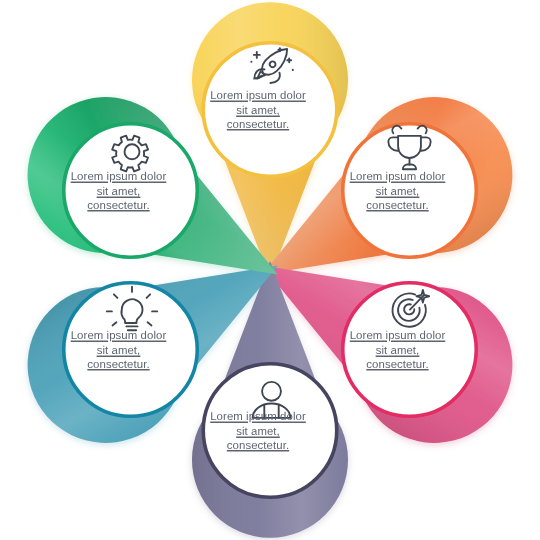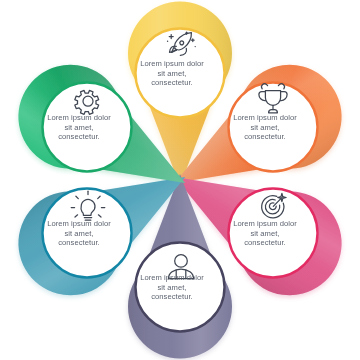--- a/index.html
+++ b/index.html
@@ -25,20 +25,21 @@
   .petal-text {
     position: absolute;
     width: 68px;
     text-align: center;
     font-family: "Liberation Sans", sans-serif;
     font-size: 7.6px;
     line-height: 9.6px;
     color: #5d6470;
     letter-spacing: 0.05px;
     pointer-events: none;
+    text-decoration: underline;
   }
   .icon-layer {
     position: absolute;
     left: 0;
     top: 0;
     width: 360px;
     height: 360px;
     pointer-events: none;
   }
 </style>

